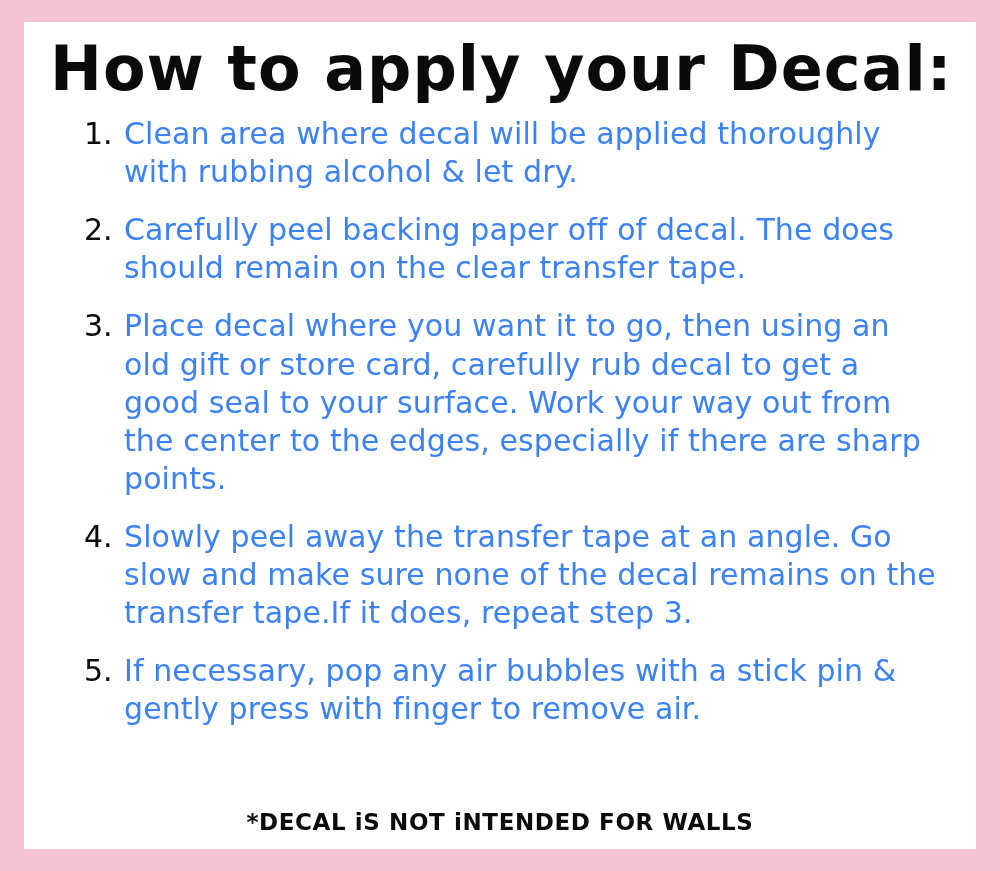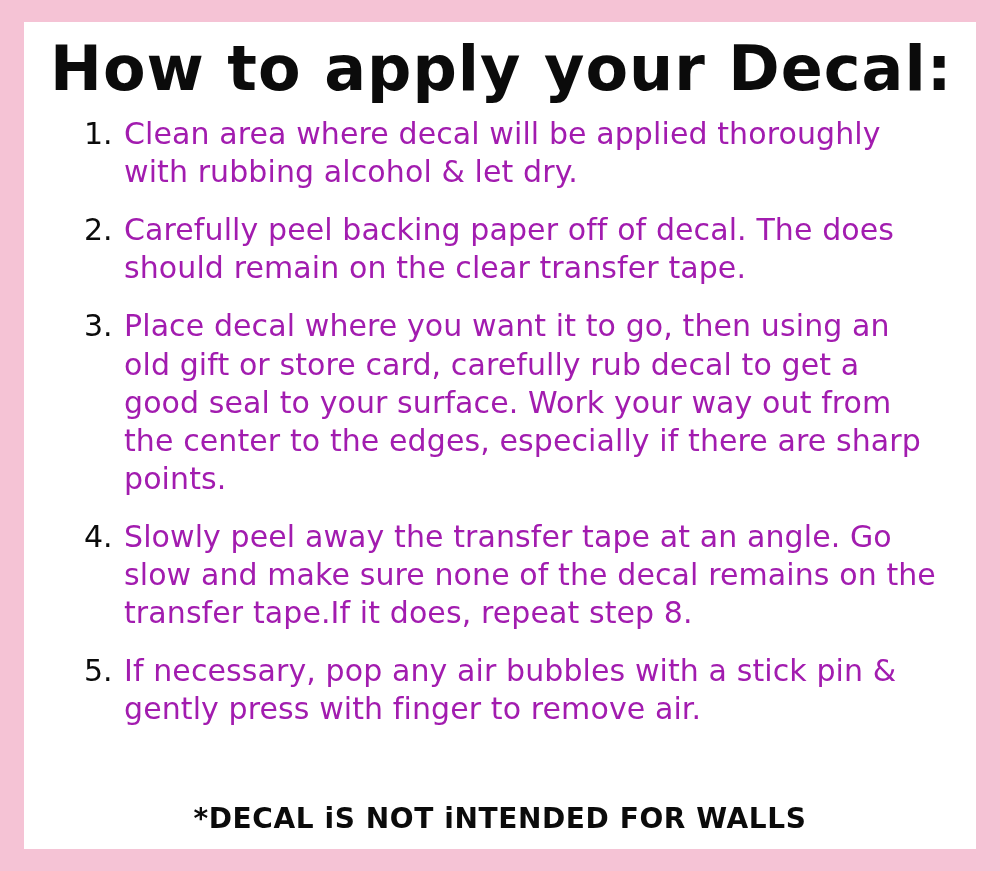--- a/index.html
+++ b/index.html
@@ -61,26 +61,26 @@
     font-size: 30px;
     font-weight: 500;
     line-height: 1.27;
     color: #0b0b0b;
     text-align: left;
   }
   .step-text {
     flex: 1 1 auto;
     font-size: 30px;
     line-height: 1.27;
-    color: #a21caf;
+    color: #3b82f6;
     letter-spacing: 0.1px;
   }
   .footnote {
     text-align: center;
-    font-size: 28px;
+    font-size: 23px;
     font-weight: bold;
     letter-spacing: 0.6px;
     color: #0b0b0b;
     margin: 10px 0 6px 0;
   }
 </style>
 </head>
 <body>
 
 <div class="page">
@@ -100,21 +100,21 @@
         <div class="step-text">Carefully peel backing paper off of decal. The does should remain on the clear transfer tape.</div>
       </div>
 
       <div class="step">
         <div class="step-num">3.</div>
         <div class="step-text">Place decal where you want it to go, then using an old gift or store card, carefully rub decal to get a good seal to your surface. Work your way out from the center to the edges, especially if there are sharp points.</div>
       </div>
 
       <div class="step">
         <div class="step-num">4.</div>
-        <div class="step-text">Slowly peel away the transfer tape at an angle. Go slow and make sure none of the decal remains on the transfer tape.If it does, repeat step 8.</div>
+        <div class="step-text">Slowly peel away the transfer tape at an angle. Go slow and make sure none of the decal remains on the transfer tape.If it does, repeat step 3.</div>
       </div>
 
       <div class="step">
         <div class="step-num">5.</div>
         <div class="step-text">If necessary, pop any air bubbles with a stick pin &amp; gently press with finger to remove air.</div>
       </div>
 
     </div>
 
     <div class="footnote">*DECAL iS NOT iNTENDED FOR WALLS</div>

